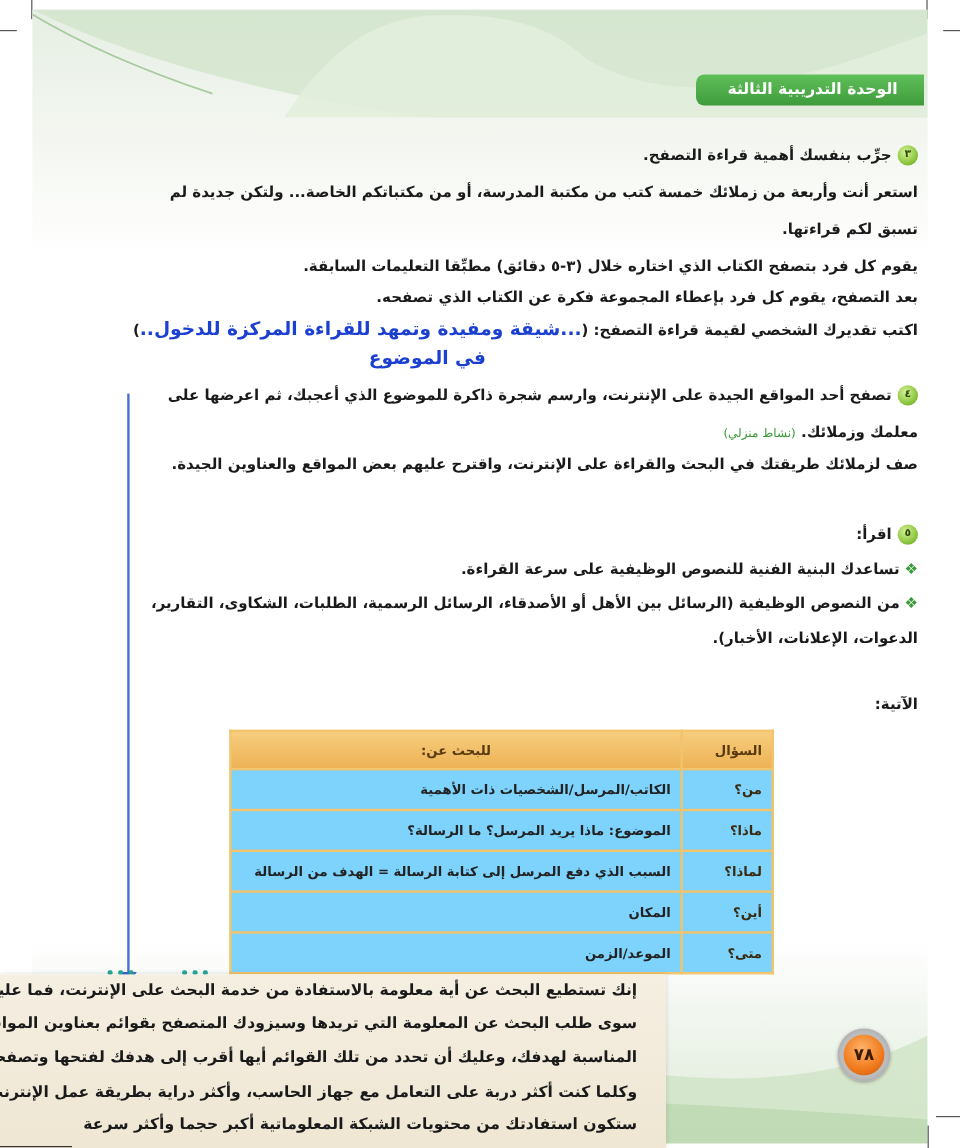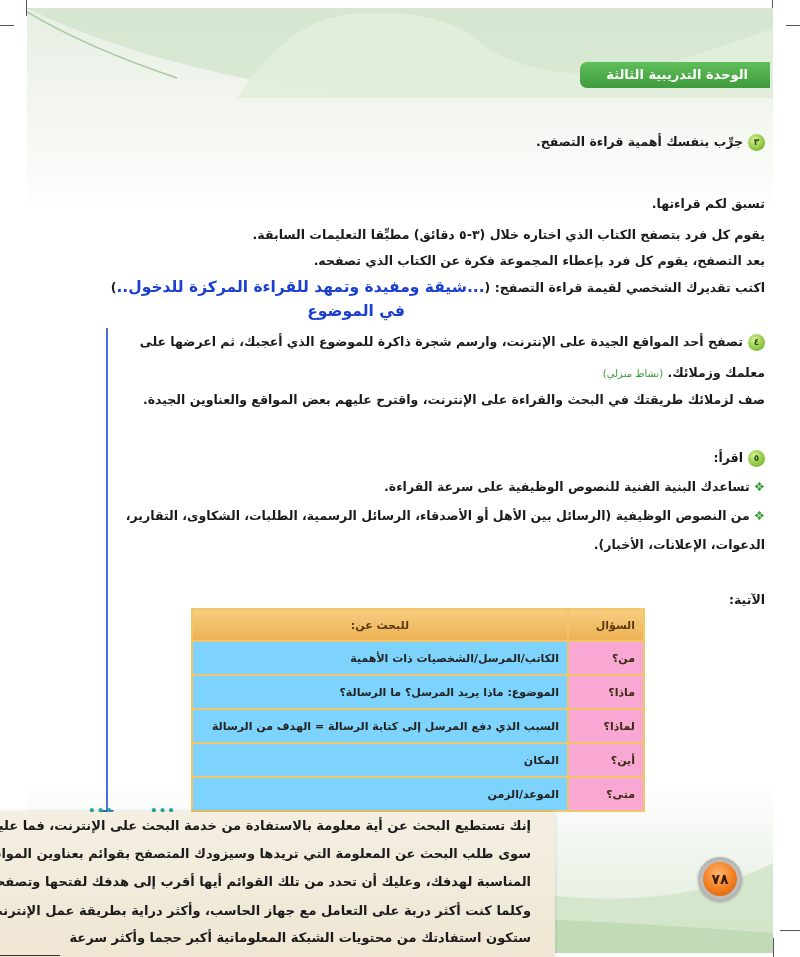--- a/index.html
+++ b/index.html
@@ -41,21 +41,21 @@
   .bullet { color:#3a9a3a; margin-left:4px; }
   .vline { position:absolute; left:106px; top:328px; width:2px; height:490px; background:#4a6fd8; }
   .arrowhead { position:absolute; left:100px; top:810px; width:0; height:0;
     border-left:7px solid transparent; border-right:7px solid transparent; border-top:10px solid #3f62d4; }
   table.q {
     position:absolute; left:191px; top:608px; width:454px;
     border-collapse:collapse; direction:rtl; font-size:11px; font-weight:bold;
   }
   table.q td { border:2px solid #f2c46b; height:32px; padding:0 8px; }
   table.q tr.head td { background:linear-gradient(180deg,#f6cd7e,#eeb255); height:30px; color:#5a3a10; }
-  table.q td.col-q { width:58px; background:#f9a8d4; color:#3a2a10; text-align:right; }
+  table.q td.col-q { width:58px; background:#7dd3fc; color:#3a2a10; text-align:right; }
   table.q td.col-a { background:#7dd3fc; text-align:right; color:#222; }
   table.q tr.head td.col-a { text-align:center; }
   .dots { position:absolute; top:804px; color:#2aa89a; font-size:12px; letter-spacing:1px; font-weight:bold; }
   .overlay {
     position:absolute; left:0; top:812px; width:555px; height:145px;
     background:linear-gradient(180deg,#f5efe2,#efe6d3);
     direction:rtl; text-align:right; font-size:13px; font-weight:bold; color:#1a1a1a;
     box-shadow:0 0 4px rgba(0,0,0,0.15);
   }
   .overlay .oline { position:absolute; right:24px; white-space:nowrap; }
@@ -86,24 +86,25 @@
     <path d="M0 4 Q 60 40 150 70" stroke="#a9c9a0" stroke-width="1.5" fill="none"></path>
   </svg>
   <svg class="wave wave-bottom" viewBox="0 0 746 130" preserveAspectRatio="none">
     <path d="M0 70 Q 300 40 500 70 Q 650 90 746 40 L 746 130 L 0 130 Z" fill="#cfe3c6" opacity="0.8"></path>
     <path d="M0 95 Q 350 80 746 110 L 746 130 L 0 130 Z" fill="#b9d6ae" opacity="0.7"></path>
   </svg>
 </div>
 
 <div class="unit-banner">الوحدة التدريبية الثالثة</div>
 
-<div class="content" style="top:17px;height:600px;">
+<div class="content" style="top:4px;height:600px;">
   <div class="line" style="top:117px;">
     <span class="badge">٣</span><span>جرِّب بنفسك أهمية قراءة التصفح.</span>
   </div>
+  <div class="line" style="top:148px;">استعر أنت وأربعة من زملائك خمسة كتب من مكتبة المدرسة، أو من مكتباتكم الخاصة... ولتكن جديدة لم</div>
   <div class="line" style="top:179px;">تسبق لكم قراءتها.</div>
   <div class="line" style="top:210px;">يقوم كل فرد بتصفح الكتاب الذي اختاره خلال (٣-٥ دقائق) مطبِّقا التعليمات السابقة.</div>
   <div class="line" style="top:236px;">بعد التصفح، يقوم كل فرد بإعطاء المجموعة فكرة عن الكتاب الذي تصفحه.</div>
   <div class="line" style="top:261px;margin-left:45px;">
     <span>اكتب تقديرك الشخصي لقيمة قراءة التصفح: (</span><span class="hand">...شيقة ومفيدة وتمهد للقراءة المركزة للدخول..</span><span>)</span>
   </div>
   <div class="line hand" style="top:285px;right:360px;">في الموضوع</div>
 
   <div class="line" style="top:317px;">
     <span class="badge">٤</span><span>تصفح أحد المواقع الجيدة على الإنترنت، وارسم شجرة ذاكرة للموضوع الذي أعجبك، ثم اعرضها على</span>

